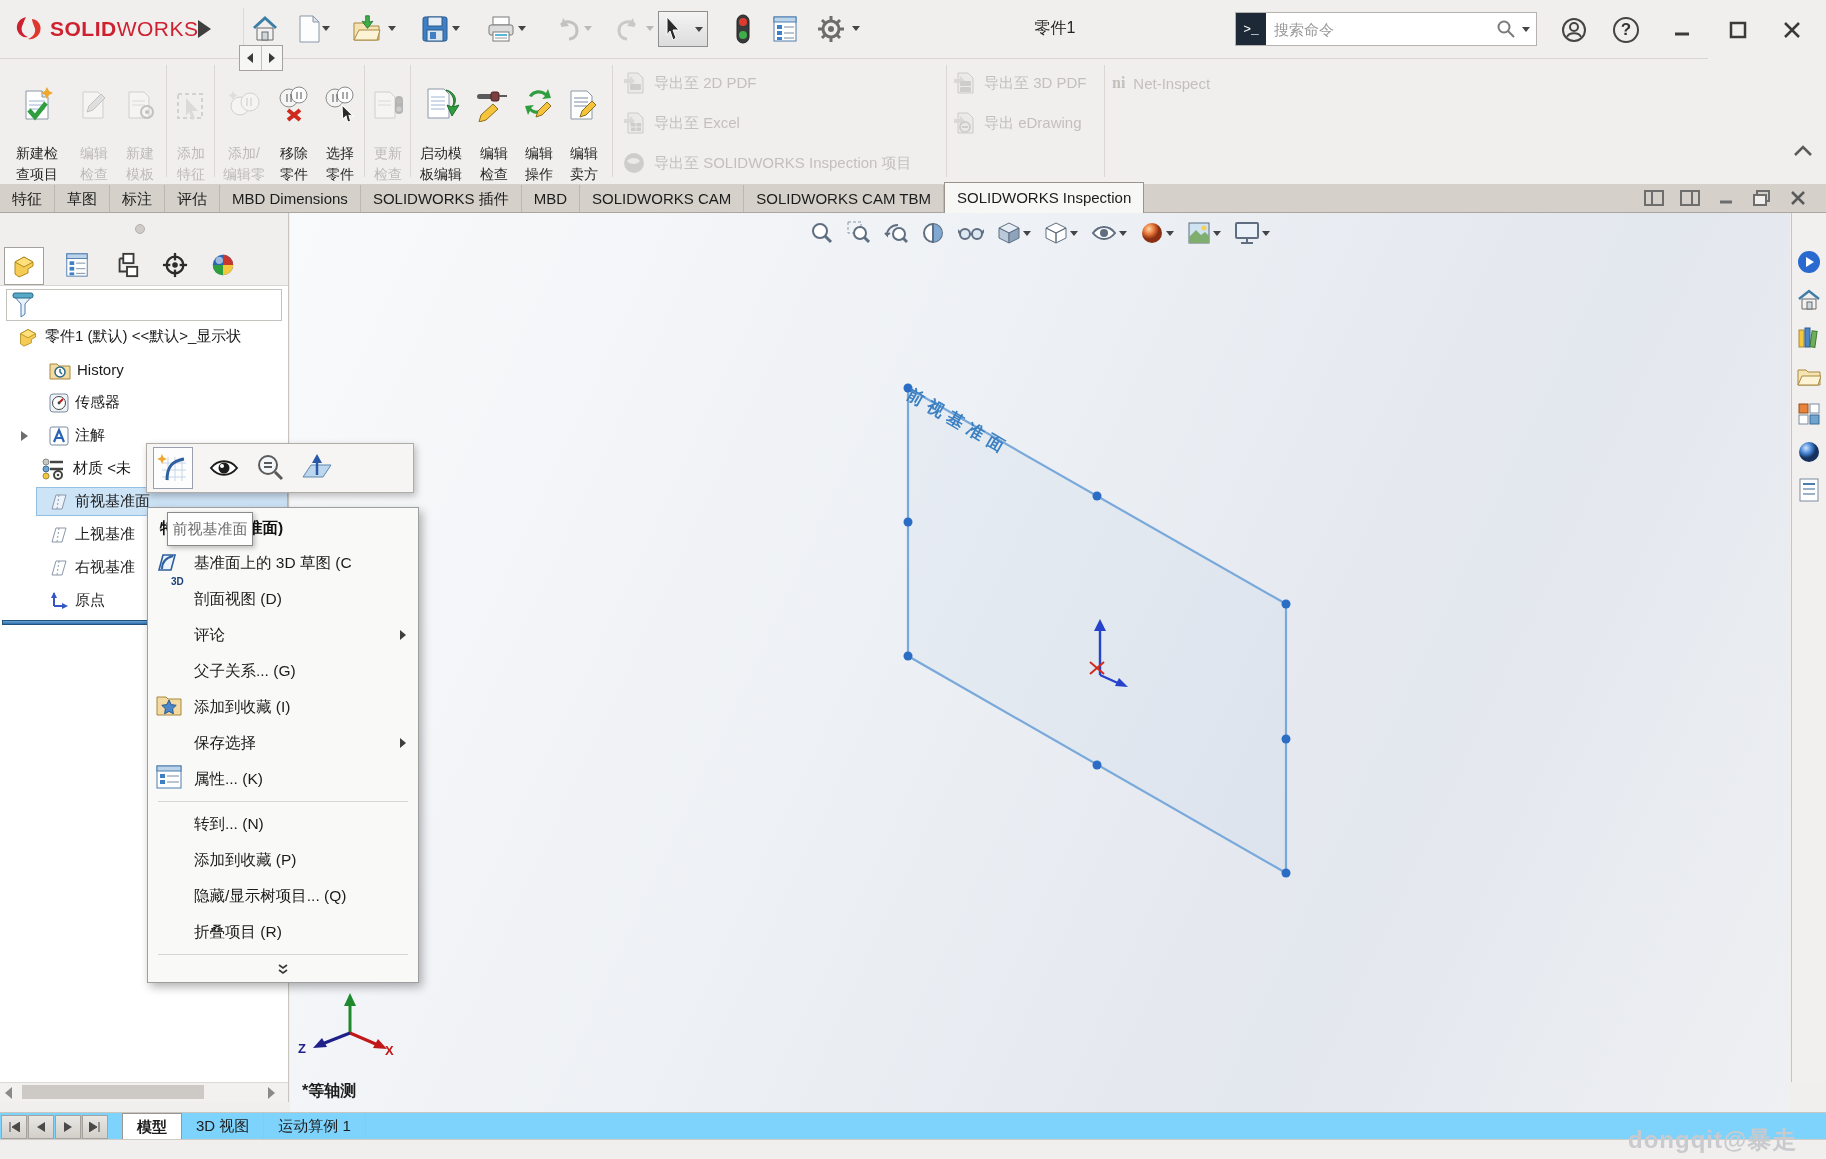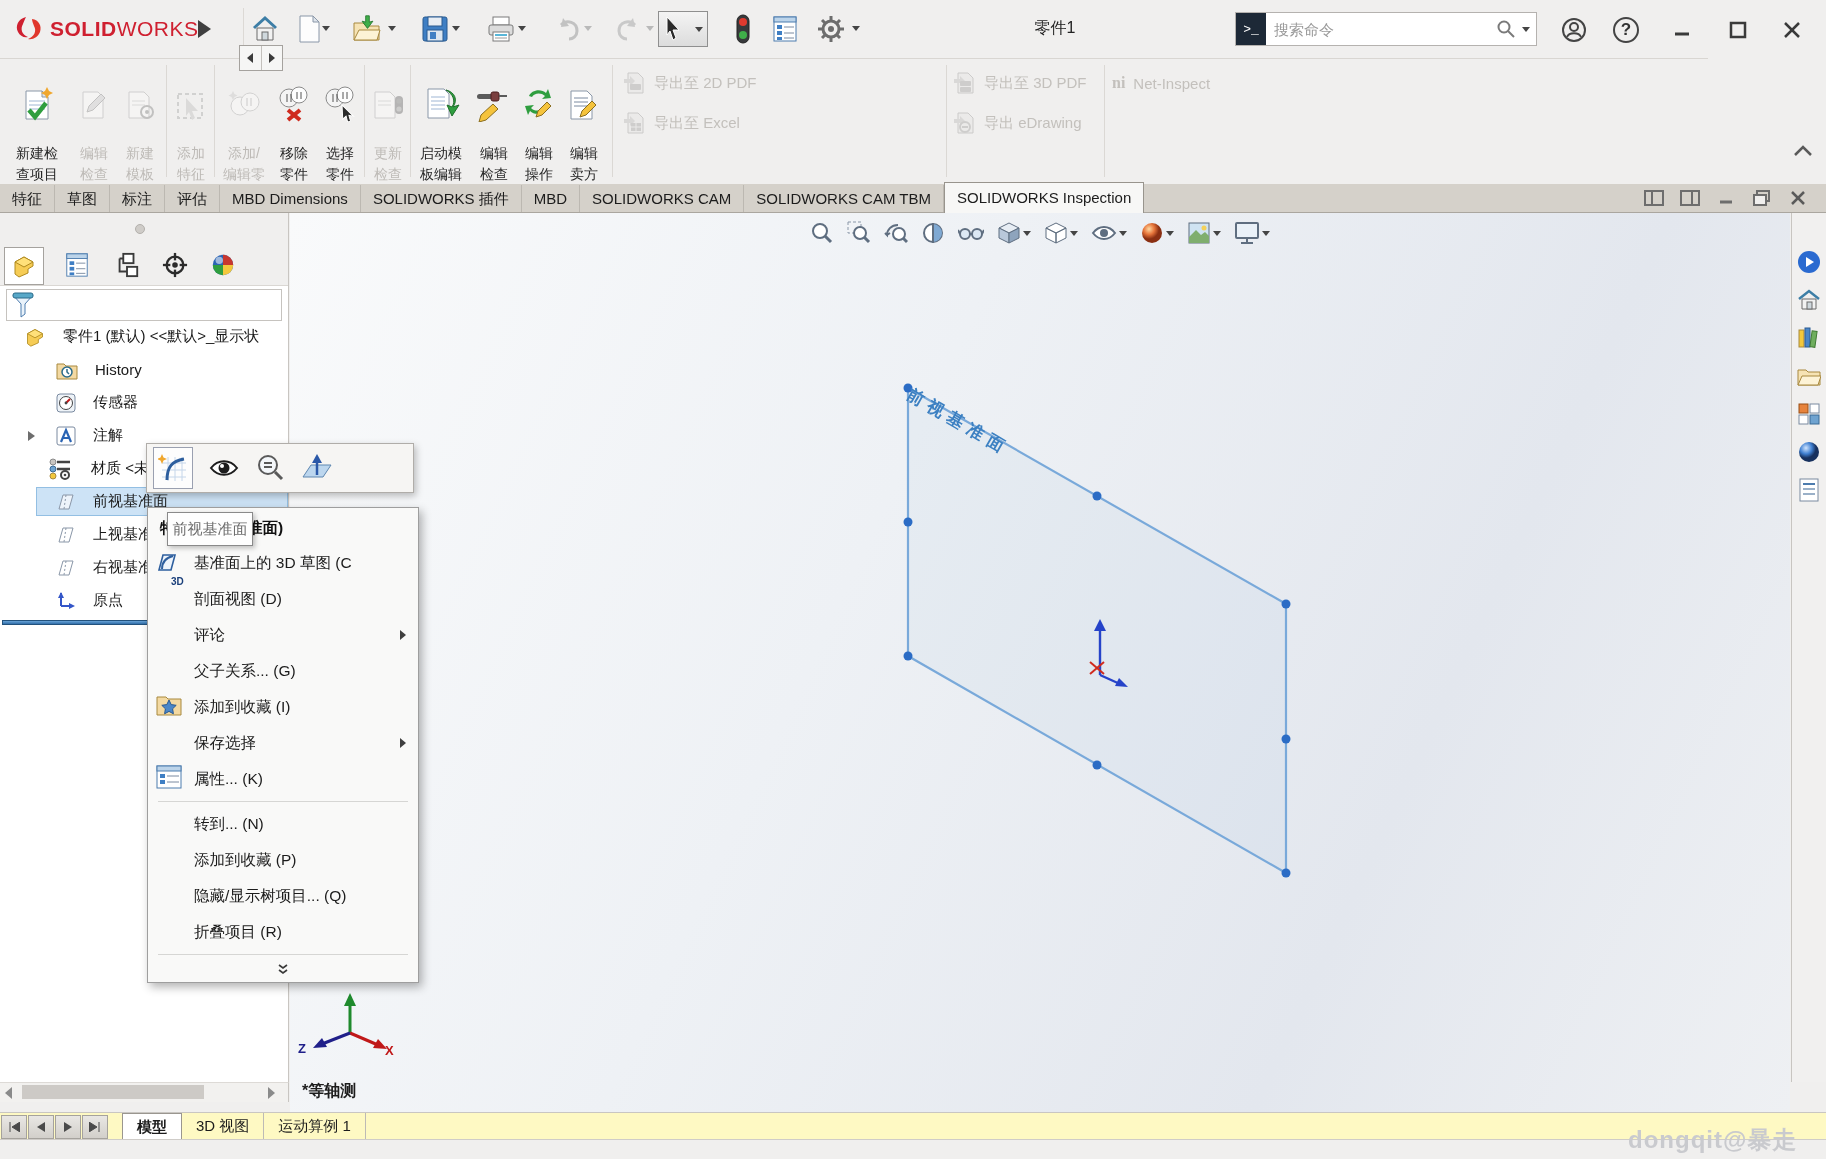--- a/index.html
+++ b/index.html
@@ -47,21 +47,21 @@
   #panel-head{left:0;top:0;width:288px;height:32px;background:#f0efee}
   #panel-dot{left:135px;top:11px;width:8px;height:8px;border-radius:50%;background:#cfccc8;border:1px solid #b3b0ac}
   #paneltabs{left:0;top:32px;width:288px;height:40px;background:#f0efee;border-bottom:1px solid #dad7d3}
   .ptab{position:absolute;top:2px;width:38px;height:36px;display:flex;align-items:center;justify-content:center}
   .ptab.active{background:#fff;border:1px solid #a5a29e}
   #flyout-arrows{left:239px;top:45px;width:42px;height:24px;background:#f6f6f5;border:1px solid #a5a29e;display:flex;z-index:20}
   .fab{flex:1;display:flex;align-items:center;justify-content:center;border-right:1px solid #c4c1bd}
   .tri-l{width:0;height:0;border-top:5px solid transparent;border-bottom:5px solid transparent;border-right:6px solid #3b3b3b}
   .tri-r{width:0;height:0;border-top:5px solid transparent;border-bottom:5px solid transparent;border-left:6px solid #3b3b3b}
   #filterbar{left:6px;top:76px;width:276px;height:32px;background:#fff;border:1px solid #c6c3bf;display:flex;align-items:center;padding-left:4px;box-sizing:border-box}
-  .trow{position:absolute;left:12px;width:288px;height:33px;display:flex;align-items:center;font-size:15px;color:#1a1a1a;gap:17px;overflow:hidden;white-space:nowrap}
+  .trow{position:absolute;left:5px;width:288px;height:33px;display:flex;align-items:center;font-size:15px;color:#1a1a1a;gap:6px;overflow:hidden;white-space:nowrap}
   .trow .ticon{flex:0 0 auto}
   .sel-bg{position:absolute;left:36px;width:252px;height:29px;background:#cde3f6;border:1px solid #93bfe3;box-sizing:border-box}
   .exparrow{position:absolute;left:16px;width:0;height:0;border-top:5px solid transparent;border-bottom:5px solid transparent;border-left:7px solid #6d6d6d}
   #rollback{left:2px;top:407px;width:284px;height:5px;background:linear-gradient(#6aa4d8,#2f6da8);border:1px solid #23527d;box-sizing:border-box}
   
   #ctxbar{left:146px;top:443px;width:268px;height:50px;background:#f6f5f3;border:1px solid #b0ada9;box-shadow:2px 3px 7px rgba(0,0,0,.25);display:flex;align-items:center;gap:16px;padding-left:6px;box-sizing:border-box;z-index:40}
   #ctxbar .hovbox{width:38px;height:40px;background:#fdfdfd;border:1px solid #9aa0b0;display:flex;align-items:center;justify-content:center}
   #ctxmenu{left:147px;top:507px;width:272px;background:#f9f9f8;border:1px solid #9e9e9e;box-shadow:3px 4px 9px rgba(0,0,0,.3);z-index:45;padding:3px 0;box-sizing:border-box}
   #ctxmenu .hdr{height:34px;line-height:34px;font-weight:bold;font-size:15.5px;padding-left:12px;color:#111;white-space:nowrap;overflow:hidden}
   .mi{position:relative;height:36px;line-height:36px;font-size:15.5px;padding-left:46px;color:#1c1c1c;white-space:nowrap}
@@ -78,21 +78,21 @@
   #plane-label{left:624px;top:170px;color:#3c80c2;font-size:17px;font-weight:bold;letter-spacing:6px;transform:rotate(30deg);transform-origin:0 0;white-space:nowrap}
   #view-label{left:12px;top:868px;font-size:16px;font-weight:bold;color:#1d1d1d}
   .axlab{position:absolute;font-size:13px;font-weight:bold}
   
   #taskpane{left:1791px;top:213px;width:35px;height:869px;background:#f1f0ef;border-left:1px solid #c8c5c1;box-sizing:border-box}
   .tpi{position:absolute;left:4px;width:26px;height:26px;display:flex;align-items:center;justify-content:center}
   
   #lscroll{left:0;top:1082px;width:289px;height:20px;background:#f2f1ef;border-top:1px solid #dddad6;border-right:1px solid #c8c5c1;box-sizing:border-box}
   #lthumb{left:22px;top:1085px;width:182px;height:14px;background:#cdcac6}
   .scrarr{top:1087px;width:0;height:0}
-  #bottomtabs{left:0;top:1112px;width:1826px;height:27px;background:#fef9c3;border-top:1px solid #c9c6c2;display:flex;align-items:stretch}
+  #bottomtabs{left:0;top:1112px;width:1826px;height:27px;background:#7dd3fc;border-top:1px solid #c9c6c2;display:flex;align-items:stretch}
   .navbtn{width:24px;height:22px;margin-top:2px;background:linear-gradient(#e9e7e4,#d2cfca);border:1px solid #a5a29d;display:flex;align-items:center;justify-content:center;margin-left:1px}
   .btab{padding:0 14px;font-size:15px;line-height:26px;color:#1c1c1c;border-right:1px solid #bdbab5;white-space:nowrap}
   .btab.active{background:#fff;border:1px solid #9a968f;border-bottom:none;font-weight:bold}
   #statusbar{left:0;top:1139px;width:1826px;height:20px;background:#f0efee;border-top:1px solid #cfccc8;font-size:14.5px;color:#2b2b2b}
   #watermark{left:1628px;top:1124px;font-size:24px;font-weight:bold;color:#c9cace;z-index:99;letter-spacing:1px}
 </style>
 </head>
 <body>
 
 <div id="titlebar" class="abs">
@@ -403,20 +403,27 @@
   </div>
   <div class="exp" style="left:622px;top:46px">
     <svg width="24" height="24" viewBox="0 0 24 24">
       <path d="M6 2 h10 l5 5 v15 h-15 z" fill="#e8e6e3" stroke="#b0aeab"></path>
       <path d="M2 8 l6 0 0 -3 5 5 -5 5 0 -3 -6 0 z" fill="#c9c6c2"></path>
       <rect x="9" y="12" width="10" height="8" fill="#b5b2ae"></rect>
       <line x1="9" y1="16" x2="19" y2="16" stroke="#e8e6e3"></line>
         <line x1="14" y1="12" x2="14" y2="20" stroke="#e8e6e3"></line>
     </svg>
     <span>导出至 Excel</span>
+  </div>
+  <div class="exp" style="left:622px;top:86px">
+    <svg width="24" height="24" viewBox="0 0 24 24">
+      <circle cx="12" cy="12" r="10" fill="#b5b2ae"></circle>
+      <path d="M5 10 c3 -4 10 -4 13 0 c-3 4 -10 4 -13 0" fill="#e8e6e3"></path>
+    </svg>
+    <span>导出至 SOLIDWORKS Inspection 项目</span>
   </div>
   <div class="rsep" style="left:946px"></div>
   <div class="exp" style="left:952px;top:6px">
     <svg width="24" height="24" viewBox="0 0 24 24">
       <path d="M6 2 h10 l5 5 v15 h-15 z" fill="#e8e6e3" stroke="#b0aeab"></path>
       <path d="M2 8 l6 0 0 -3 5 5 -5 5 0 -3 -6 0 z" fill="#c9c6c2"></path>
       <rect x="8" y="10" width="11" height="5" rx="1" fill="#b5b2ae"></rect>
       <rect x="8" y="16" width="11" height="5" rx="1" fill="#b5b2ae"></rect>
     </svg>
     <span>导出至 3D PDF</span>

